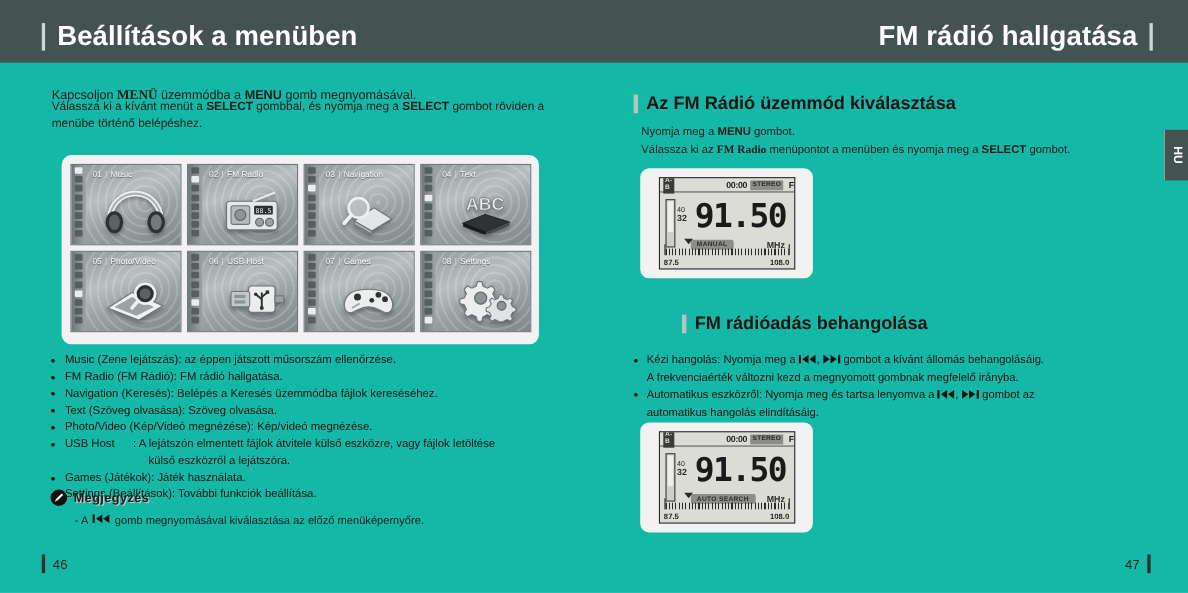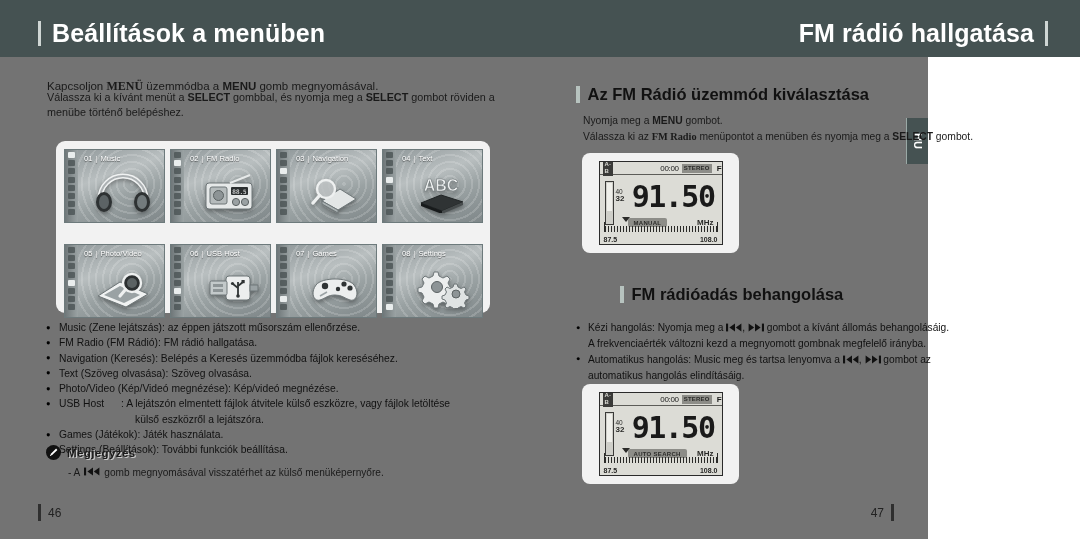--- a/index.html
+++ b/index.html
@@ -2,21 +2,21 @@
 <html><head>
 <meta charset="utf-8">
 <style>
   * { box-sizing: border-box; margin: 0; padding: 0; }
   html, body {
     width: 1080px; height: 539px;
     background: #ffffff;
     font-family: "Liberation Sans", sans-serif;
     overflow: hidden;
   }
-  .page { position: relative; width: 928px; height: 539px; background: #737373; }
+  .page { position: relative; width: 1080px; height: 539px; background: #14b8a6; }
 
   
   .header-band {
     position: absolute; left: 0; top: 0; width: 1080px; height: 57px;
     background: #455252;
   }
   .header-title-left {
     position: absolute; left: 38px; top: 20px;
     display: flex; align-items: center; gap: 11px;
   }
@@ -58,21 +58,21 @@
 
   
   .grid-panel {
     position: absolute; left: 56px; top: 84px;
     width: 434px; height: 172px;
     background: #f2f2f2; border-radius: 9px;
   }
   .grid-inner {
     position: absolute; left: 8px; top: 8px;
     display: grid; grid-template-columns: repeat(4, 101px);
-    grid-template-rows: repeat(2, 74px); gap: 21px 5px;
+    grid-template-rows: repeat(2, 74px); gap: 5px 5px;
   }
   .tile {
     position: relative; width: 101px; height: 74px;
     border: 1px solid #6d7a7c; overflow: hidden;
     background: linear-gradient(160deg,#8f9799 0%, #b9bfc0 38%, #9aa2a3 62%, #7f8789 100%);
   }
   .tile .ripple {
     position: absolute; right: -28px; top: -26px; width: 120px; height: 120px;
     border-radius: 50%;
     background: repeating-radial-gradient(circle at 50% 50%,
@@ -168,21 +168,21 @@
   .lcd-top {
     position:absolute; left:0; top:0; width:100%; height:13px;
     display:flex; align-items:center; gap:3px; padding: 0 3px;
     border-bottom: 1px solid #5c5c58;
   }
   .chip {
     background:#3a3a38; color:#dcdcd6; font-size:6px; font-weight:bold;
     padding: 1px 2px; line-height: 7px; letter-spacing:.2px;
   }
   .chip.lt { background:#8d8d88; color:#2a2a28; }
-  .lcd-time { font-size:8px; font-weight:normal; color:#202020; letter-spacing:-0.3px;margin-left:44px;}
+  .lcd-time { font-size:8px; font-weight:bold; color:#202020; letter-spacing:-0.3px;margin-left:44px;}
   .lcd-fm { font-size:8px; font-weight:bold; color:#1c1c1c; margin-left:2px; }
   .batt {
     margin-left:auto; width:17px; height:8px; border:1.3px solid #2b2b2b; position:relative;
     display:flex; align-items:center; gap:1px; padding:1px;
   }
   .batt::after{content:"";position:absolute;right:-3px;top:2px;width:2px;height:3px;background:#2b2b2b;}
   .batt i{display:block;width:4px;height:100%;background:#2b2b2b;}
   .vol-col {
     position:absolute; left:5px; top:19px; width:9px; height:44px;
     border:1.3px solid #3a3a38; background:#cfcfc9;
@@ -508,21 +508,21 @@
       </div>
       <div class="note-body">
         <span>-  A</span>
         <span class="btnglyph">
           <svg width="16" height="9" viewBox="0 0 16 9">
               <rect x="0" y="0.6" width="2.1" height="7.8" fill="#111"></rect>
               <path d="M9 0.6 L9 8.4 L3.4 4.5 Z" fill="#111"></path>
               <path d="M15.4 0.6 L15.4 8.4 L9.8 4.5 Z" fill="#111"></path>
             </svg>
         </span>
-        <span>gomb megnyomásával visszatérhet az külső menüképernyőre.</span>
+        <span>gomb megnyomásával kiválasztása az előző menüképernyőre.</span>
       </div>
     </div>
 
   </div>
 
   <div class="col-right">
 
     <div class="sec-head" style="left:36px; top:28px;">
       <span class="sec-bar"></span>
       <span class="sec-text">Az FM Rádió üzemmód kiválasztása</span>
@@ -580,21 +580,21 @@
           <svg width="16" height="9" viewBox="0 0 16 9">
               <path d="M0.6 0.6 L0.6 8.4 L6.2 4.5 Z" fill="#111"></path>
               <path d="M7 0.6 L7 8.4 L12.6 4.5 Z" fill="#111"></path>
               <rect x="13.9" y="0.6" width="2.1" height="7.8" fill="#111"></rect>
             </svg>
         </span>
         <span>gombot a kívánt állomás behangolásáig.</span>
         <span class="cont">A frekvenciaérték változni kezd a megnyomott gombnak megfelelő irányba.</span>
       </div>
       <div class="r-bul">
-        <span>Automatikus hangolás: Music meg és tartsa lenyomva a</span>
+        <span>Automatikus eszközről: Nyomja meg és tartsa lenyomva a</span>
         <span class="btnglyph">
           <svg width="16" height="9" viewBox="0 0 16 9">
               <rect x="0" y="0.6" width="2.1" height="7.8" fill="#111"></rect>
               <path d="M9 0.6 L9 8.4 L3.4 4.5 Z" fill="#111"></path>
               <path d="M15.4 0.6 L15.4 8.4 L9.8 4.5 Z" fill="#111"></path>
             </svg>
         </span><span>,</span>
         <span class="btnglyph">
           <svg width="16" height="9" viewBox="0 0 16 9">
               <path d="M0.6 0.6 L0.6 8.4 L6.2 4.5 Z" fill="#111"></path>

